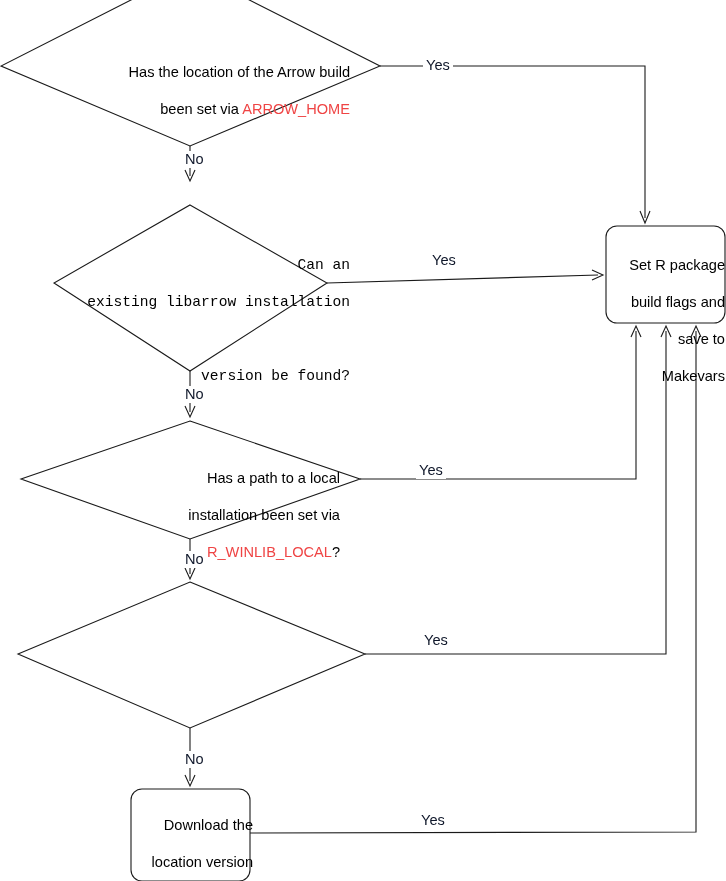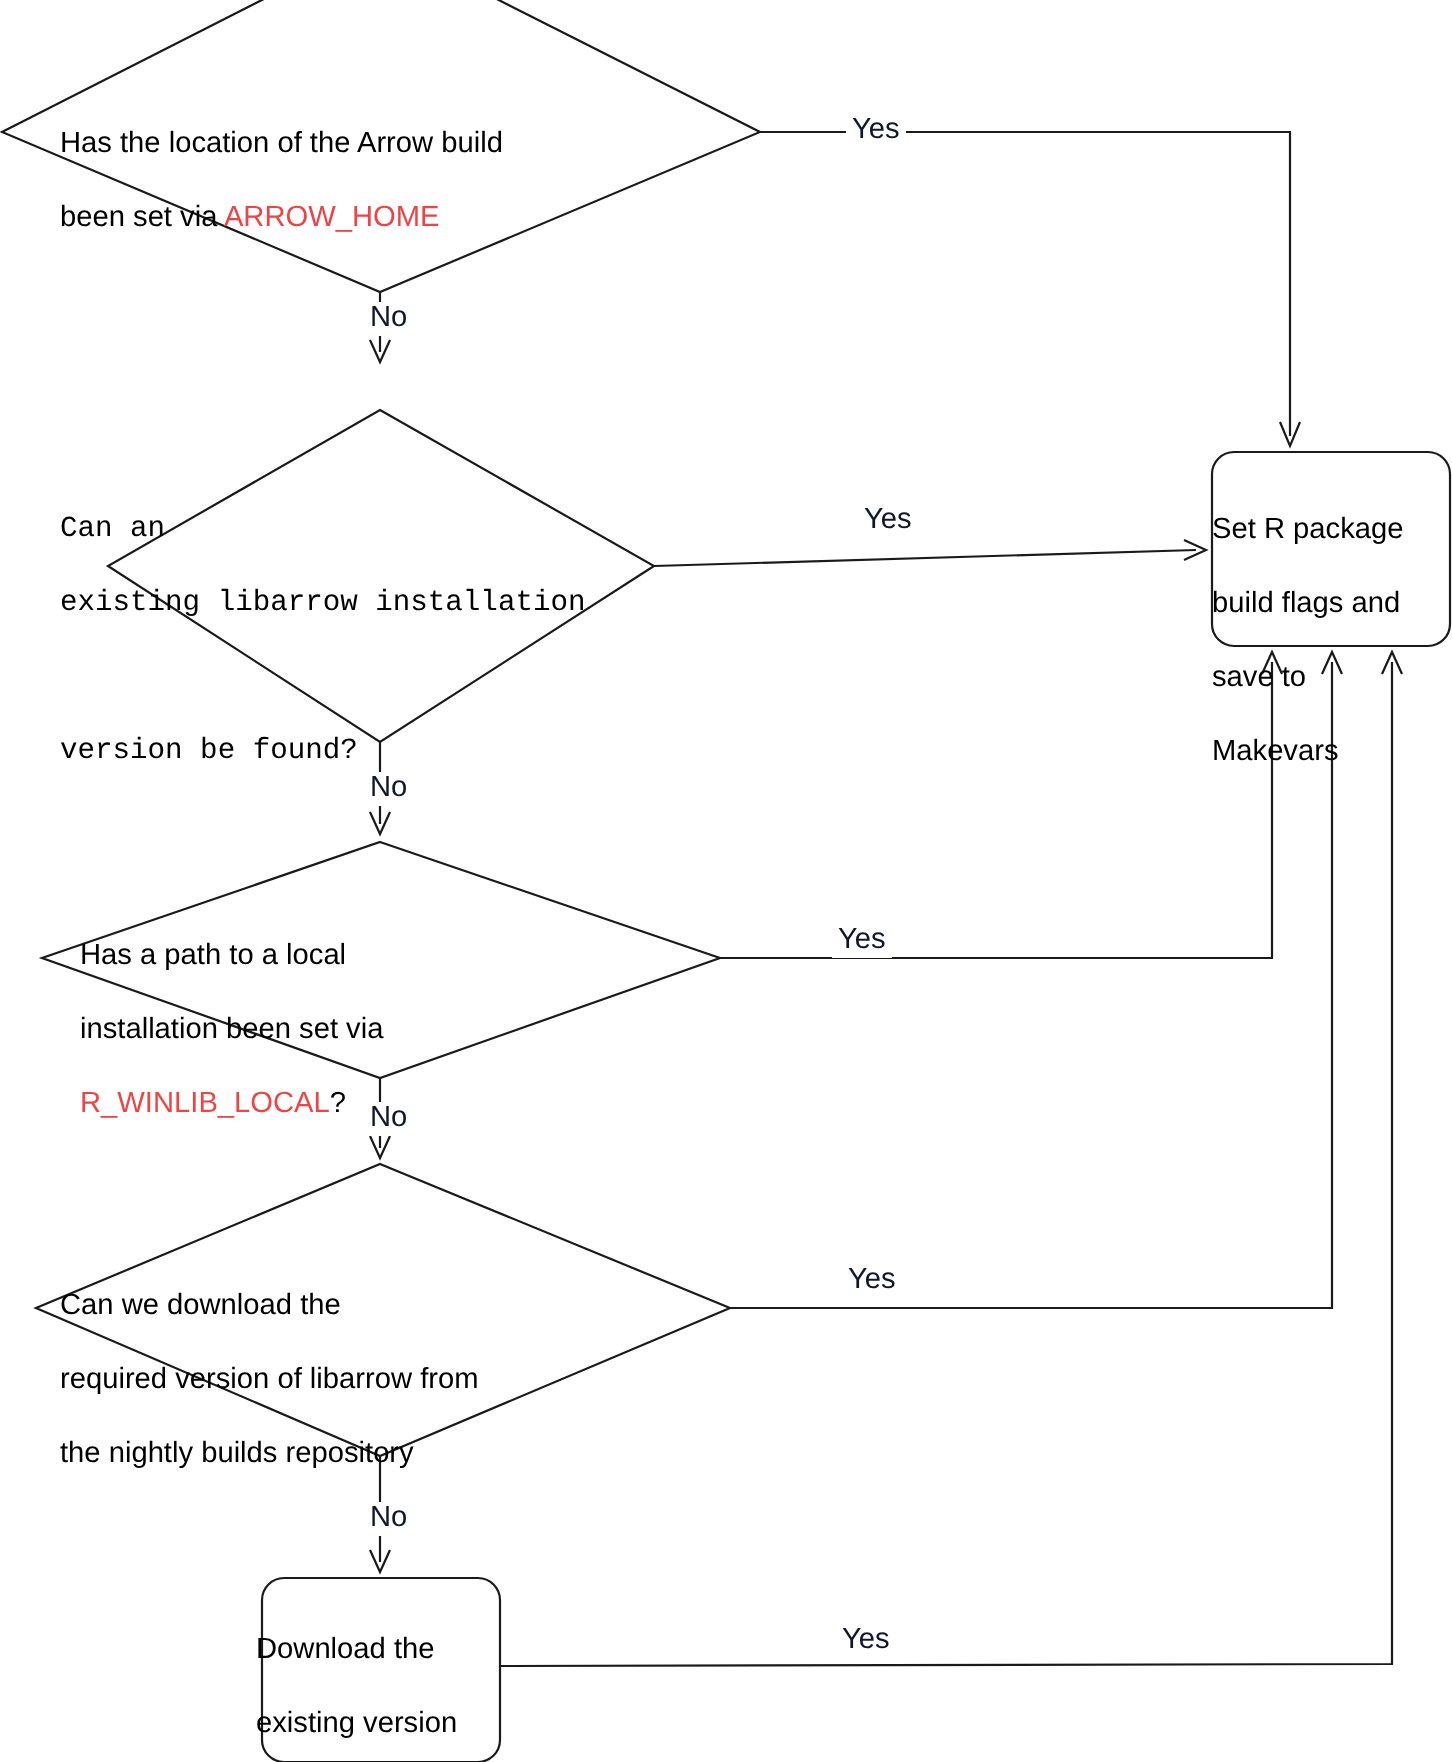--- a/index.html
+++ b/index.html
@@ -42,21 +42,21 @@
   .arrow-head {
     fill: none;
     stroke: #1a1a1a;
     stroke-width: 1.1;
     stroke-linejoin: miter;
     stroke-linecap: butt;
   }
   
   .node-label {
     position: absolute;
-    text-align: left;
+    text-align: right;
     color: #000000;
     font-family: "Liberation Sans", sans-serif;
     font-size: 14.6px;
     line-height: 18.6px;
     white-space: pre-line;
     pointer-events: none;
   }
   .edge-label {
     position: absolute;
     color: #0f172a;
@@ -132,36 +132,31 @@
     <br>
     <span>version be found?</span>
   </div>
 
   <div class="node-label" style="left:40px; top:450px; width:300px;">
     <span>Has a path to a local</span><br>
     <span>installation been set via</span><br>
     <span class="env-var">R_WINLIB_LOCAL</span><span>?</span>
   </div>
 
-  <div class="node-label" style="left:30px; top:625px; width:320px;">
-    <span>Can we download the</span><br>
-    <span>required version of libarrow from</span><br>
-    <span>the nightly builds repository</span>
-  </div>
 
   <div class="node-label" style="left:606px; top:237px; width:119px;">
     <span>Set R package</span><br>
     <span>build flags and</span><br>
     <span>save to</span><br>
     <span>Makevars</span>
   </div>
 
   <div class="node-label" style="left:128px; top:797px; width:125px;">
     <span>Download the</span><br>
-    <span>existing version</span><br>
+    <span>location version</span><br>
     <br>
     
   </div>
 
   <div class="edge-label" style="left:423px; top:57px;">Yes</div>
 
   <div class="edge-label" style="left:182px; top:151px;">No</div>
 
   <div class="edge-label" style="left:429px; top:252px;">Yes</div>
 

